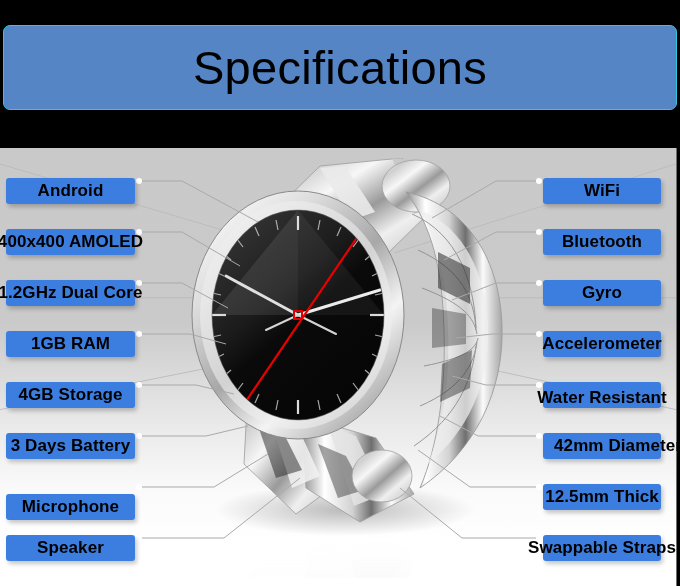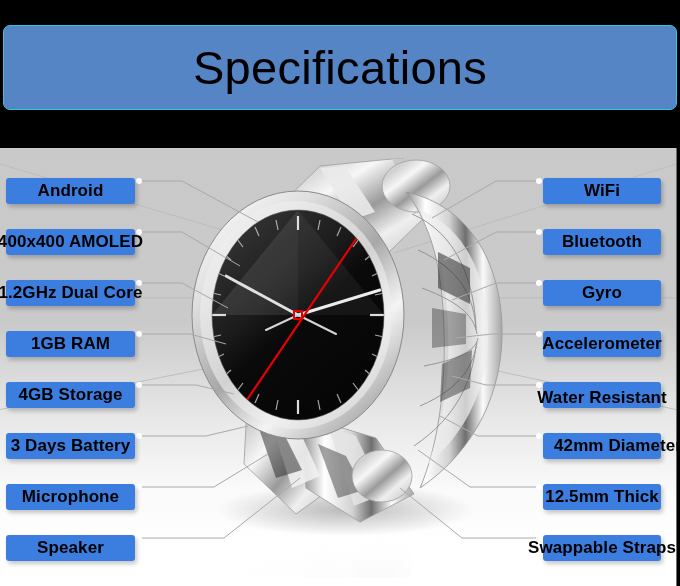--- a/index.html
+++ b/index.html
@@ -309,21 +309,21 @@
   </div>
   <div class="pill left" style="top:331px;">
     <span class="pill-label">1GB RAM</span>
   </div>
   <div class="pill left" style="top:382px;">
     <span class="pill-label">4GB Storage</span>
   </div>
   <div class="pill left" style="top:433px;">
     <span class="pill-label">3 Days Battery</span>
   </div>
-  <div class="pill left" style="top:484px;">
+  <div class="pill left" style="top:494px;">
     <span class="pill-label">Microphone</span>
   </div>
   <div class="pill left" style="top:535px;">
     <span class="pill-label">Speaker</span>
   </div>
 
   <div class="pill right" style="top:178px;">
     <span class="pill-label">WiFi</span>
   </div>
   <div class="pill right" style="top:229px;">

